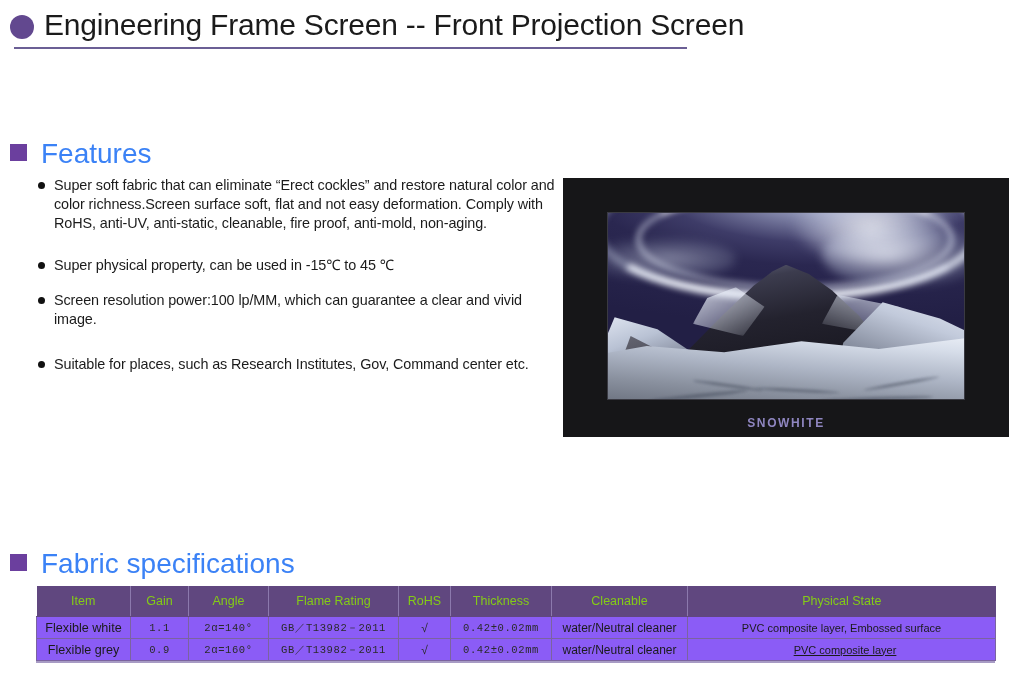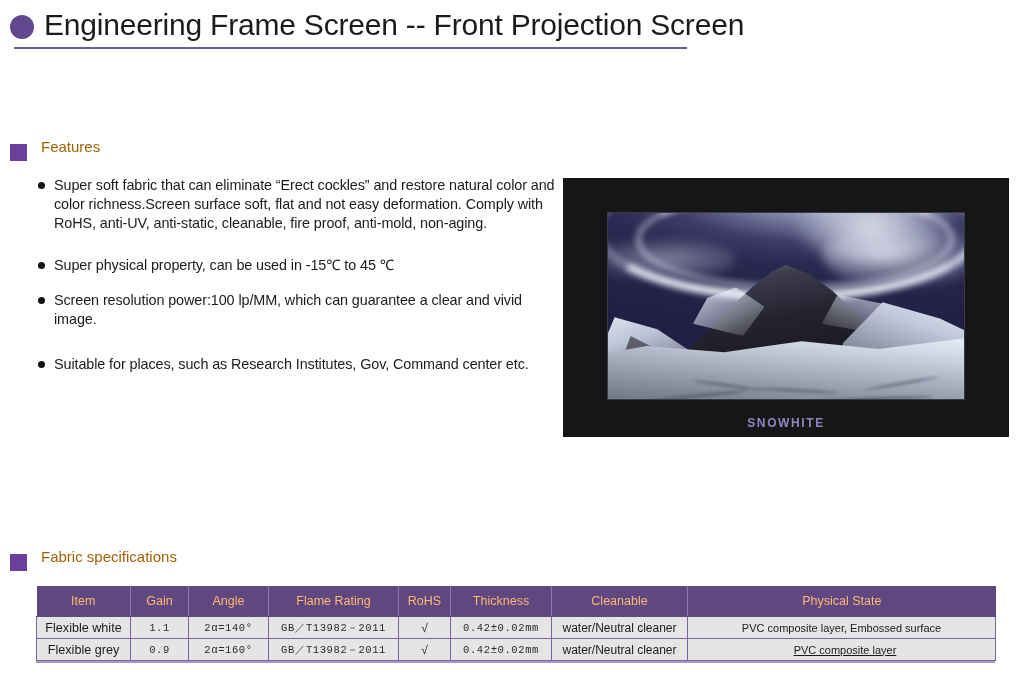--- a/index.html
+++ b/index.html
@@ -52,22 +52,22 @@
   }
   .sq-marker {
     position: absolute;
     left: 0; top: 6px;
     width: 17px; height: 17px;
     background: #6b3f9e;
   }
   .section-label {
     position: absolute;
     left: 31px; top: 0px;
-    font-size: 15px;
-    color: #a16207;
+    font-size: 28px;
+    color: #3b82f6;
     white-space: nowrap;
   }
   #features-heading { left: 10px; top: 138px; }
   #fabric-heading   { left: 10px; top: 548px; }
 
   
   #features-list {
     position: absolute;
     left: 38px;
     top: 176px;
@@ -248,32 +248,32 @@
   
   #spec-table {
     position: absolute;
     left: 36px; top: 586px;
     width: 959px;
     border-collapse: collapse;
     table-layout: fixed;
   }
   #spec-table th {
     background: #60477f;
-    color: #fdba74;
+    color: #84cc16;
     font-weight: normal;
     font-size: 12.5px;
     height: 30px;
     border-right: 1px solid #8c79ad;
     border-bottom: 1px solid #60477f;
     text-align: center;
     padding: 0 2px;
   }
   #spec-table th:last-child { border-right: none; }
   #spec-table td {
-    background: #e5e5e5;
+    background: #8b5cf6;
     color: #1b1b1b;
     font-size: 12px;
     height: 21px;
     border: 1px solid #7b63a0;
     text-align: center;
     padding: 0 3px;
     white-space: nowrap;
     overflow: hidden;
   }
   #spec-table td.mono {

